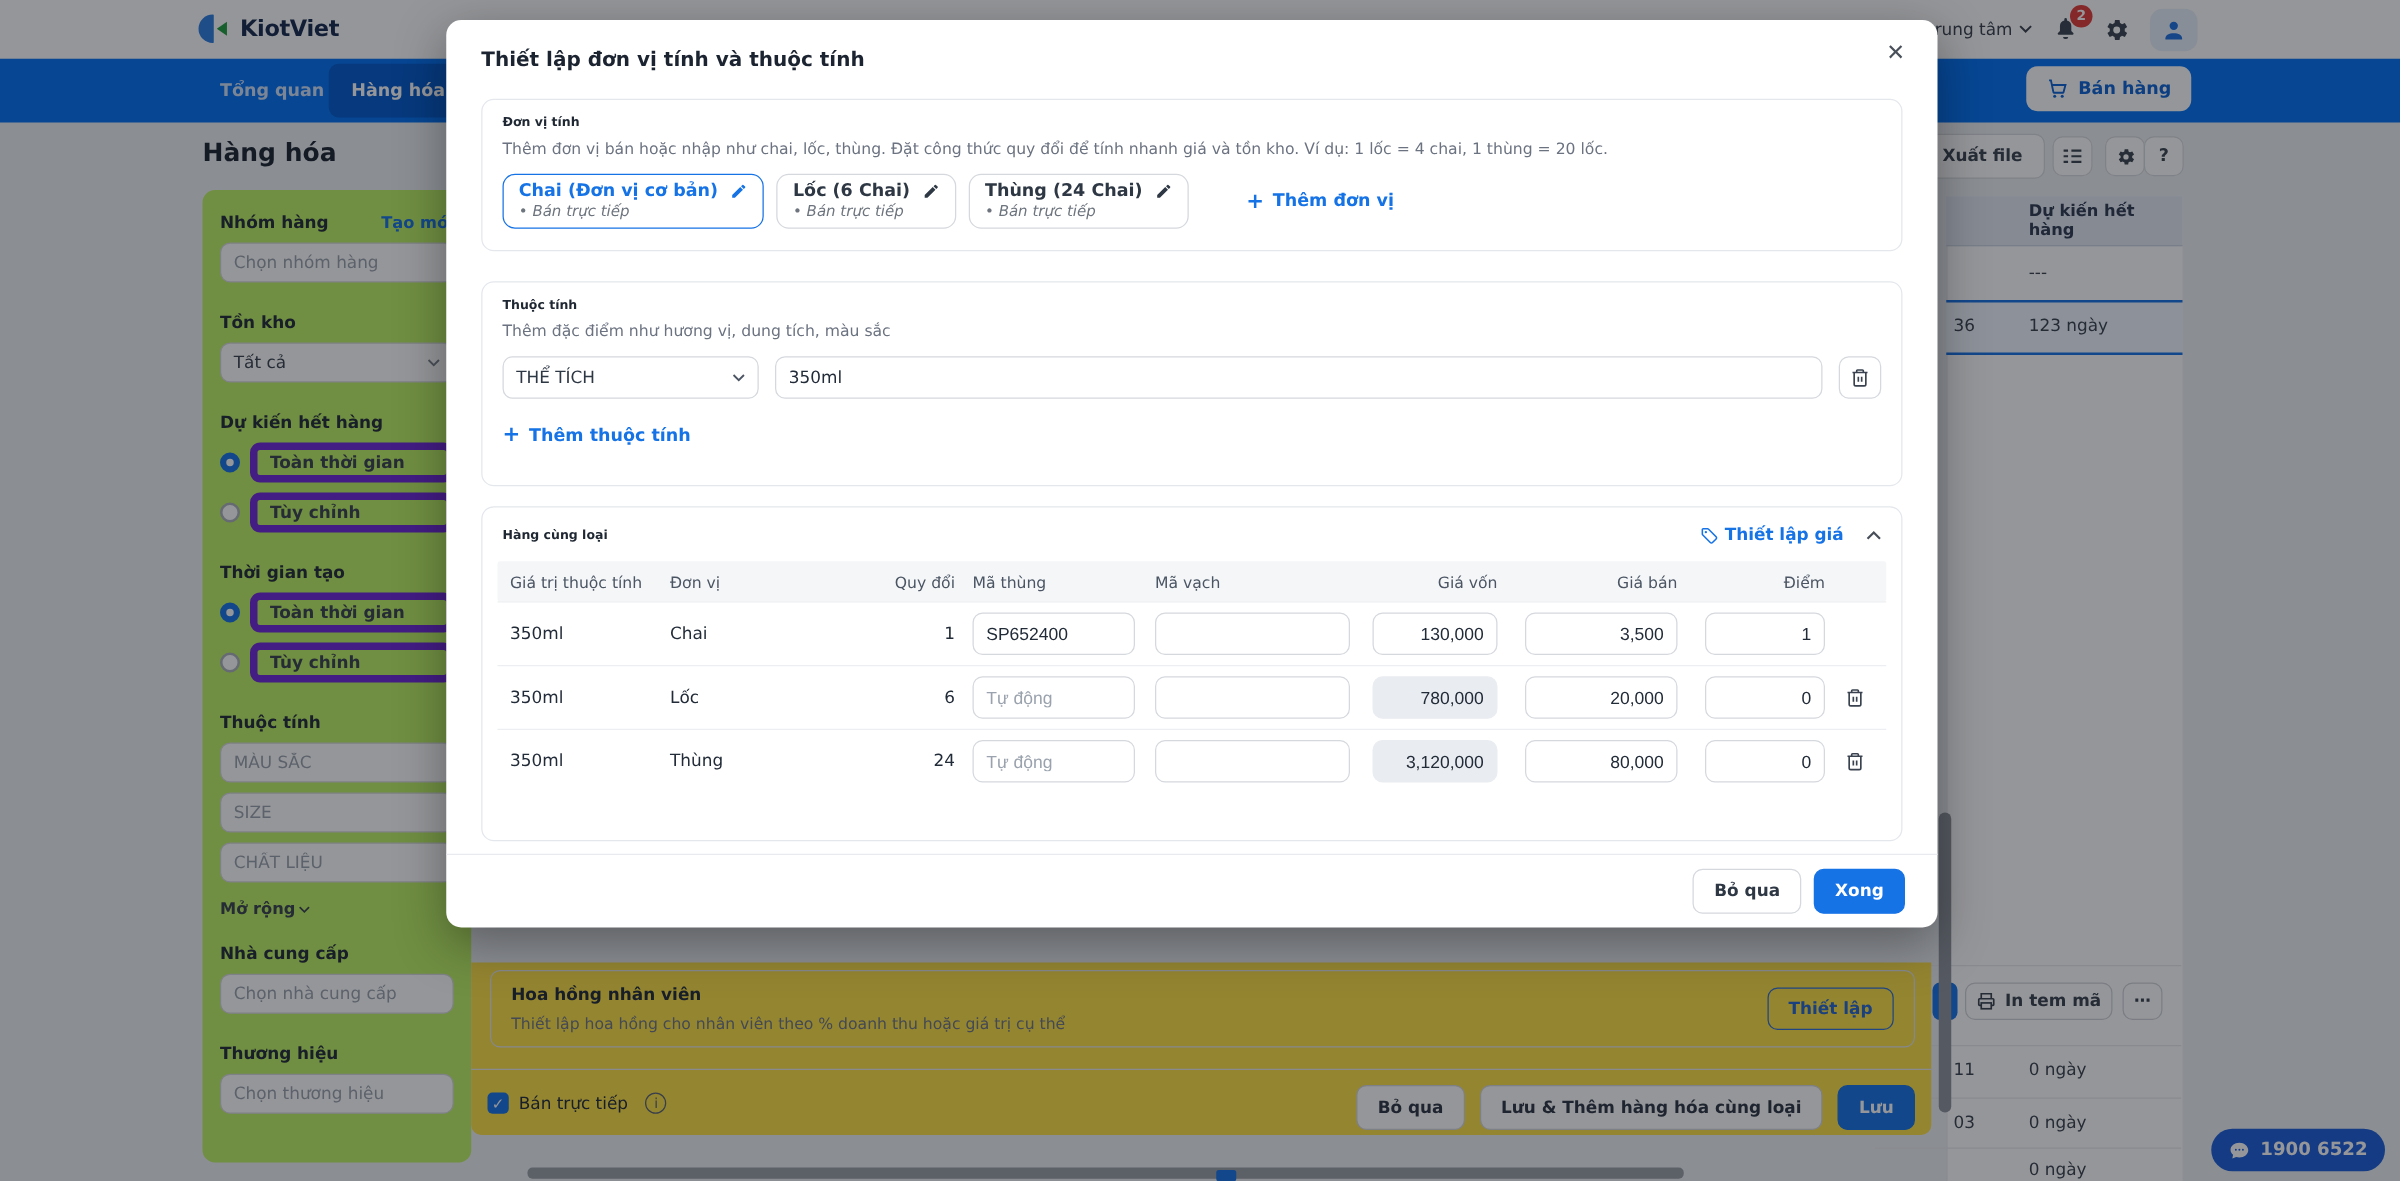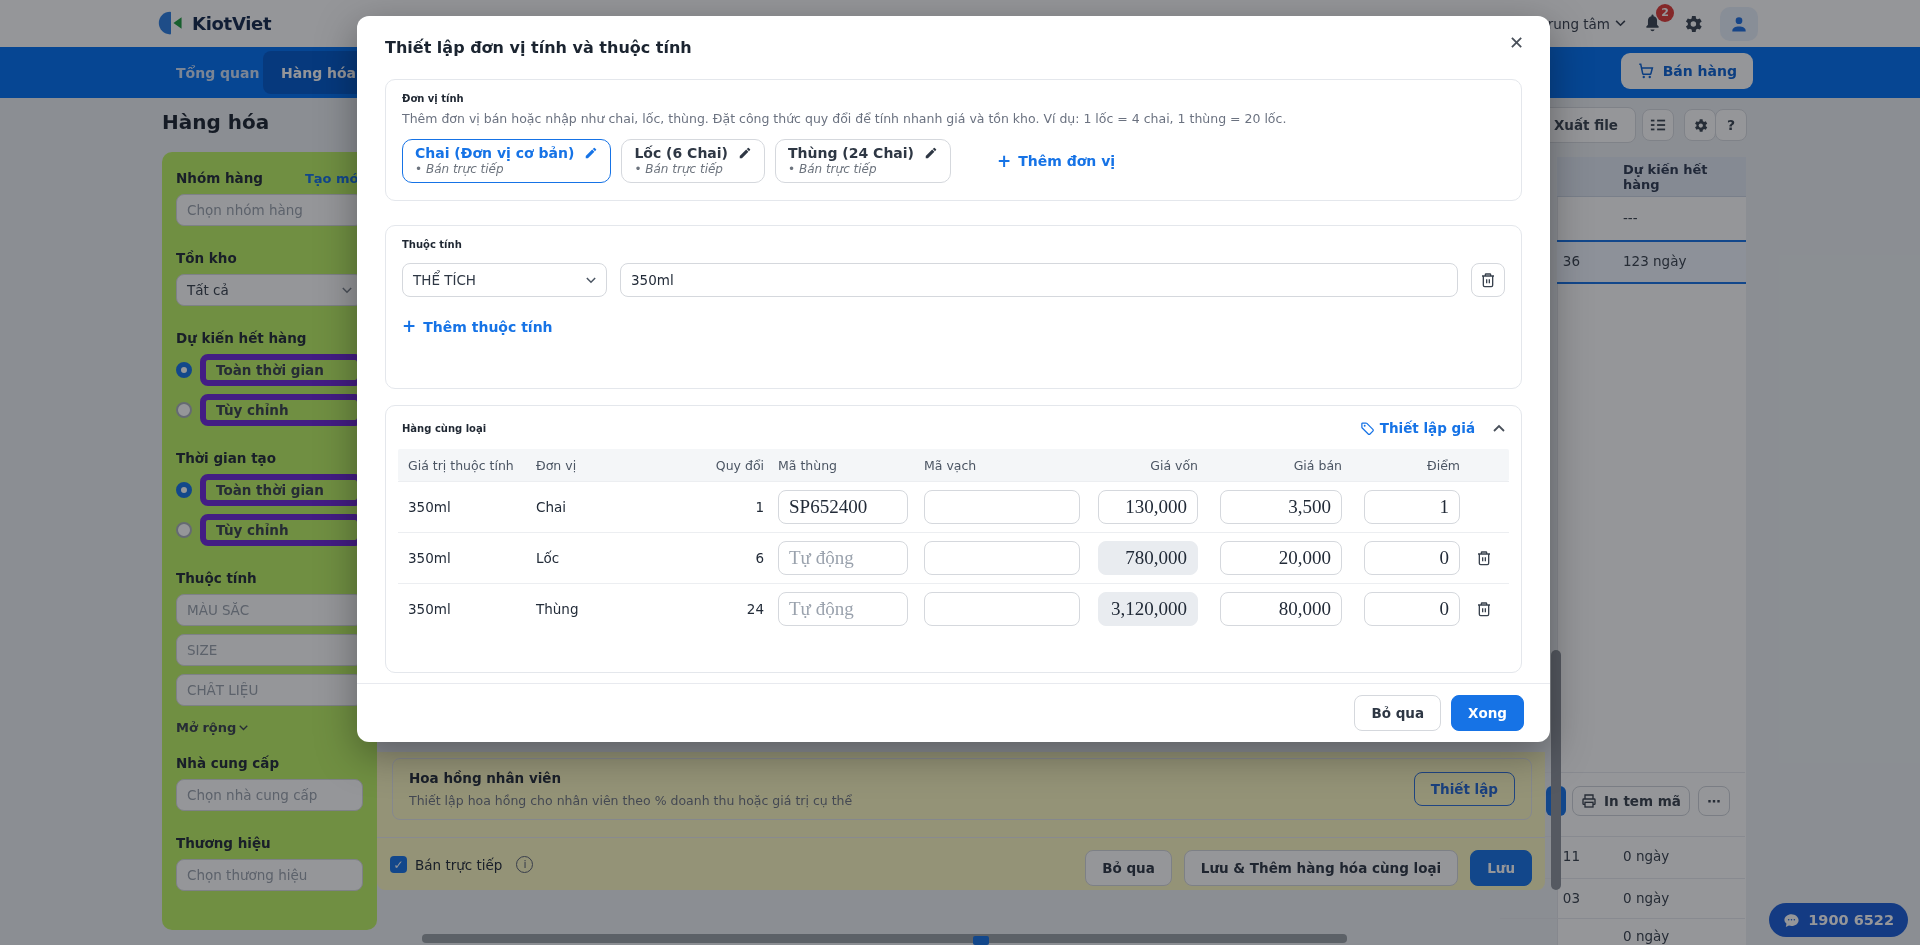--- a/index.html
+++ b/index.html
@@ -52,21 +52,21 @@
   .rt-cell { position:absolute; font-size:13.5px; color:#39424e; z-index:1; }
   .rt-num { text-align:right; width:80px; left:1500px; }
   .rt-line { position:absolute; left:1500px; width:245px; height:1px; background:#e8eaef; z-index:1; }
   .rt-selrow { left:1557px; top:240px; width:189px; height:44px; background:#f0f6ff;
     border-top:2px solid #1673e6; border-bottom:2px solid #1673e6; z-index:1; }
   .toolbar-btn { position:absolute; top:107px; height:36px; background:#fff; border:1px solid #d8dbe0; border-radius:8px;
     display:flex; align-items:center; justify-content:center; font-weight:600; color:#3a4450; z-index:1; }
   .icon-sq { width:32px; height:32px; top:109px; }
 
   
-  .detail-panel { left:377px; top:752px; width:1168px; height:138px; background:#fef9c3; border-radius:0 0 8px 8px; z-index:2; }
+  .detail-panel { left:377px; top:770px; width:1168px; height:138px; background:#fde047; border-radius:0 0 8px 8px; z-index:2; }
   .comm-card { position:absolute; left:15px; top:6px; width:1140px; height:62px; border:1px solid #e3e6ea; border-radius:8px; }
   .comm-title { position:absolute; left:16px; top:11px; font-weight:700; }
   .comm-desc { position:absolute; left:16px; top:34px; font-size:12.5px; color:#6f7682; }
   .setup-btn { position:absolute; right:16px; top:13px; height:34px; padding:0 16px; border:1.5px solid #2f6fd6; border-radius:8px;
     color:#2466cf; font-weight:600; display:flex; align-items:center; }
   .panel-divider { position:absolute; left:0; top:85px; width:1168px; height:1px; background:#e8eaef; }
   .chk-row { position:absolute; left:13px; top:104px; display:flex; align-items:center; gap:8px; }
   .checkbox { width:17px; height:17px; border-radius:4px; background:#1673e6; color:#fff; font-size:12px;
     display:flex; align-items:center; justify-content:center; font-weight:700; }
   .info-i { width:17px; height:17px; border-radius:50%; border:1.5px solid #596273; color:#596273; font-size:11px;
@@ -117,22 +117,22 @@
   .price-link { display:flex; align-items:center; gap:5px; color:#1673e6; font-weight:600; }
   .collapse { margin-left:18px; color:#49505a; }
   .vt-head { margin-top:13px; background:#f4f6f8; height:32px; display:flex; align-items:center; padding:0 10px;
     font-size:12.5px; color:#4b5563; border-radius:2px; }
   .vt-row { display:flex; align-items:center; height:51px; padding:0 10px; border-top:1px solid #eceef1; font-size:13.5px; }
   .vt-row:first-of-type { border-top:0; }
   .c-attr{width:128px;} .c-unit{width:154px;} .c-ratio{width:74px; text-align:right;}
   .c-code{width:130px; margin-left:14px;} .c-bar{width:156px; margin-left:16px;}
   .c-cost{width:100px; margin-left:18px; text-align:right;} .c-price{width:122px; margin-left:22px; text-align:right;}
   .c-pts{width:96px; margin-left:22px; text-align:right;} .c-del{width:24px; margin-left:12px; display:flex; justify-content:center;}
-  .cell-input { width:100%; height:34px; border:1px solid #d5d8dd; border-radius:8px; padding:0 10px; font-size:19px;
-    font-family:Liberation Serif, serif; color:#222b38; outline:none; background:#fff; }
+  .cell-input { width:100%; height:34px; border:1px solid #d5d8dd; border-radius:8px; padding:0 10px; font-size:14px;
+    font-family:Liberation Sans, sans-serif; color:#222b38; outline:none; background:#fff; }
   .cell-input::placeholder { color:#9aa2ad; }
   .cell-input.num { text-align:right; }
   .cell-input.readonly { background:#e9ecf0; border-color:#e9ecf0; }
   .trash { color:#39424e; display:flex; }
   .modal-footer { position:absolute; left:0; bottom:0; width:1193px; height:59px; border-top:1px solid #e8eaef;
     display:flex; align-items:center; justify-content:flex-end; gap:10px; padding-right:26px; }
   svg { display:block; }
 </style>
 </head>
 <body>
@@ -393,20 +393,21 @@
       </div>
       <div class="add-link" style="margin-left:36px;">
         <span class="plus">+</span>
         <span>Thêm đơn vị</span>
       </div>
     </div>
   </section>
 
   <section class="m-card" style="top:209px; height:164px;">
     <div class="m-card-title">Thuộc tính</div>
+    <div class="m-desc">Thêm đặc điểm như hương vị, dung tích, màu sắc</div>
     <div class="attr-row">
       <div class="select-box">
         <span>THỂ TÍCH</span>
         <svg width="10" height="7" viewBox="0 0 12 8">
             <path d="M1 1l5 5 5-5" fill="none" stroke="#4b5563" stroke-width="1.8"></path>
           </svg>
       </div>
       <input class="text-input" value="350ml" style="">
       <button class="icon-btn">
         <svg width="16" height="16" viewBox="0 0 24 24" fill="none" stroke="currentColor" stroke-width="2">

